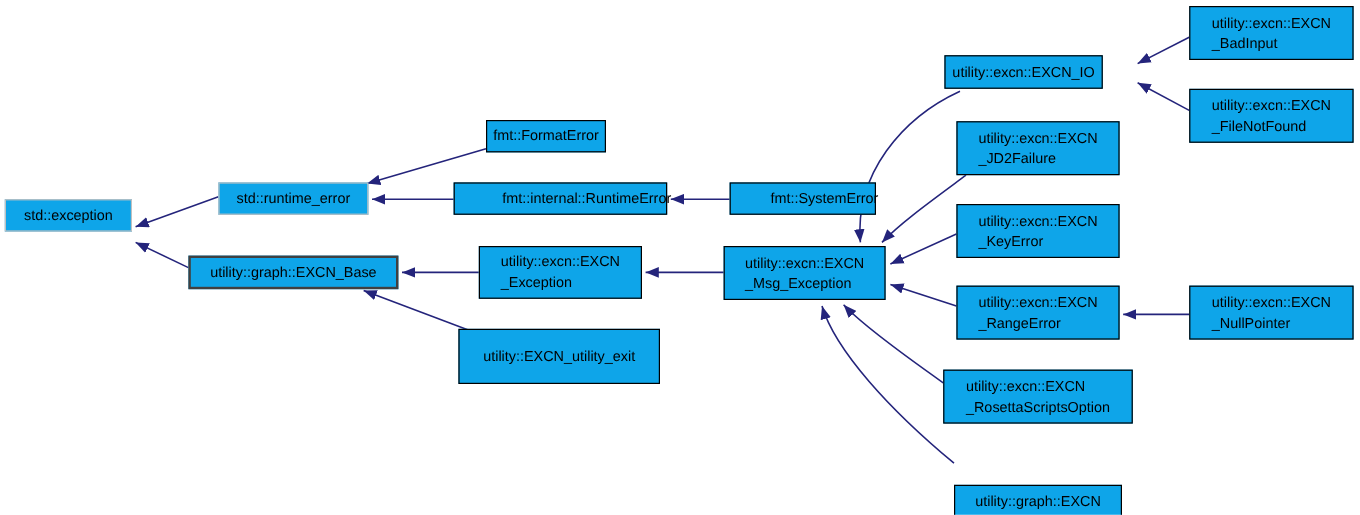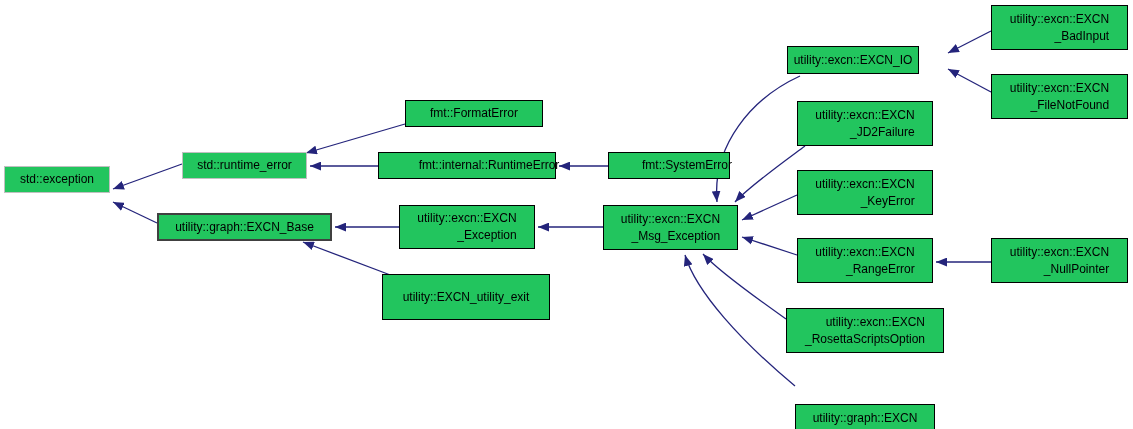--- a/index.html
+++ b/index.html
@@ -24,29 +24,29 @@
     width: 1133px; height: 429px;
   }
   .edges-layer path.edge {
     fill: none;
     stroke: var(--edge-color);
     stroke-width: 1.3;
   }
   #arrowhead path { fill: var(--edge-color); }
   .node {
     position: absolute;
-    background: #22c55e;
+    background: #0ea5e9;
     border: 1px solid var(--node-border);
     color: #000000;
     font-size: 12px;
     line-height: 1.38;
     display: flex;
     align-items: center;
     justify-content: center;
-    text-align: right;
+    text-align: left;
     white-space: pre-line;
     box-sizing: border-box;
     cursor: pointer;
   }
   .node.external {
     border-color: var(--external-border);
     cursor: default;
   }
   .node.focus {
     border: 2px solid var(--focus-border);
@@ -78,21 +78,21 @@
     <path class="edge" d="M797,195 L742,220" marker-end="url(#arrowhead)"></path>
     <path class="edge" d="M797,255 L742,237" marker-end="url(#arrowhead)"></path>
     <path class="edge" d="M991,262 L936,262" marker-end="url(#arrowhead)"></path>
     <path class="edge" d="M786,319 C752,295 716,268 703,254" marker-end="url(#arrowhead)"></path>
     <path class="edge" d="M795,386 C742,342 696,292 685,255" marker-end="url(#arrowhead)"></path>
   </svg>
 
   <div class="node external" style="left:4px;   top:166px; width:106px; height:27px;">std::exception</div>
   <div class="node external" style="left:182px; top:152px; width:125px; height:27px;">std::runtime_error</div>
   <div class="node focus" style="left:157px; top:213px; width:175px; height:28px;">utility::graph::EXCN_Base</div>
-  <div class="node" style="left:405px; top:100px; width:138px; height:27px;">fmt::FormatError</div>
+  <div class="node" style="left:405px; top:100px; width:100px; height:27px;">fmt::FormatError</div>
   <div class="node" style="left:378px; top:152px; width:178px; height:27px;padding-left:44px;">fmt::internal::RuntimeError</div>
   <div class="node" style="left:608px; top:152px; width:122px; height:27px;padding-left:36px;">fmt::SystemError</div>
   <div class="node" style="left:399px; top:205px; width:136px; height:44px;">utility::excn::EXCN
 _Exception</div>
   <div class="node" style="left:382px; top:274px; width:168px; height:46px;">utility::EXCN_utility_exit</div>
   <div class="node" style="left:603px; top:205px; width:135px; height:45px;">utility::excn::EXCN
 _Msg_Exception</div>
   <div class="node" style="left:787px; top:46px;  width:132px; height:28px;">utility::excn::EXCN_IO</div>
   <div class="node" style="left:991px; top:5px;   width:137px; height:45px;">utility::excn::EXCN
 _BadInput</div>

